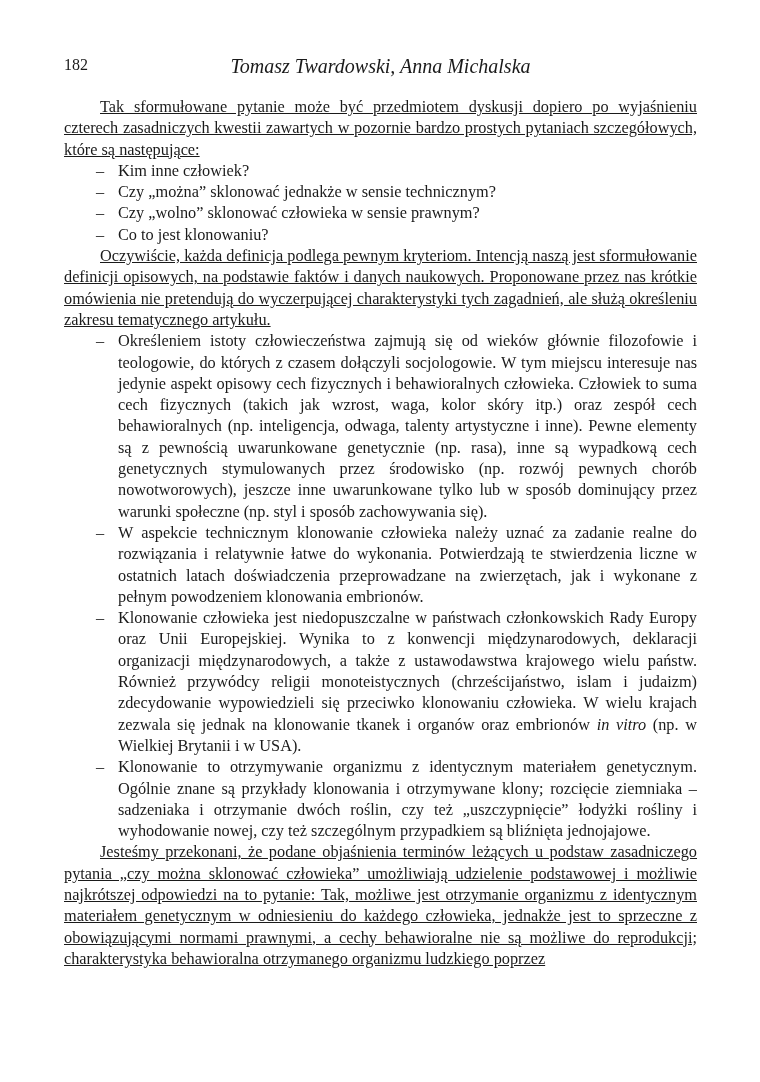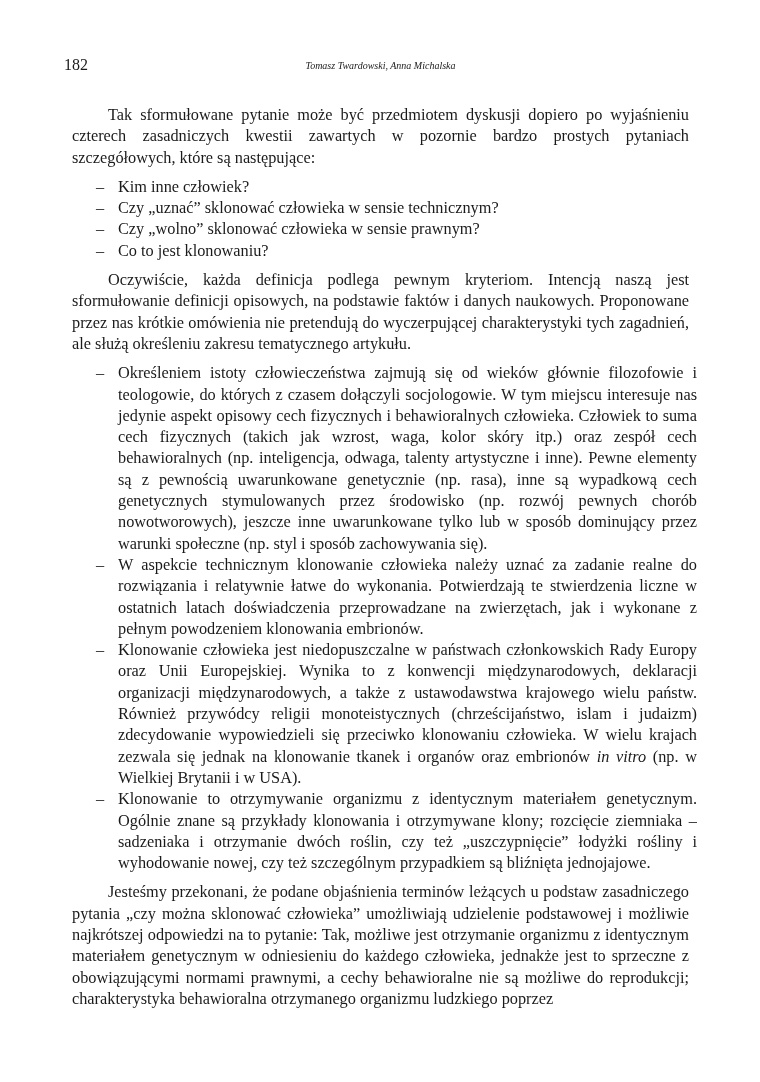--- a/index.html
+++ b/index.html
@@ -4,47 +4,47 @@
 <style>
   html, body { margin: 0; padding: 0; background: #ffffff; }
   body { width: 760px; height: 1082px; position: relative; overflow: hidden; }
   .page {
     position: absolute; left: 0; top: 0; width: 760px; height: 854px;
     font-family: "Liberation Serif", "DejaVu Serif", serif;
     color: #1a1a1a;
   }
   .header { position: absolute; top: 55px; left: 64px; width: 633px; height: 22px; }
   .page-number { position: absolute; left: 0; top: 0; font-size: 16px; line-height: 20px; }
-  .running-head { position: absolute; left: 0; right: 0; top: 1px; text-align: center; font-size: 10px; font-style: italic; line-height: 20px; }
+  .running-head { position: absolute; left: 0; right: 0; top: 1px; text-align: center; font-size: 20px; font-style: italic; line-height: 20px; }
   .body-text {
     position: absolute; top: 96px; left: 64px; width: 633px;
     font-size: 16.3px; line-height: 21.3px; text-align: justify;
   }
-  .body-text p { margin: 8px; }
+  .body-text p { margin: 0; text-decoration: underline; }
   .para { text-indent: 36px; }
   ul.dash-list { list-style: none; margin: 0; padding: 0; }
   ul.dash-list li { position: relative; padding-left: 54px; }
   ul.dash-list li .dash { position: absolute; left: 32px; top: 0; }
   .em { font-style: italic; }
 </style>
 </head>
 <body>
 
 <div class="page">
   <div class="header">
     <span class="page-number">182</span>
     <span class="running-head">Tomasz Twardowski, Anna Michalska</span>
   </div>
 
   <div class="body-text">
     <p class="para">Tak sformułowane pytanie może być przedmiotem dyskusji dopiero po wyjaśnieniu czterech zasadniczych kwestii zawartych w pozornie bardzo prostych pytaniach szczegółowych, które są następujące:</p>
 
     <ul class="dash-list">
       <li><span class="dash">–</span><span>Kim inne człowiek?</span></li>
-      <li><span class="dash">–</span><span>Czy „uznać” sklonować człowieka w sensie technicznym?</span></li>
+      <li><span class="dash">–</span><span>Czy „można” sklonować jednakże w sensie technicznym?</span></li>
       <li><span class="dash">–</span><span>Czy „wolno” sklonować człowieka w sensie prawnym?</span></li>
       <li><span class="dash">–</span><span>Co to jest klonowaniu?</span></li>
     </ul>
 
     <p class="para">Oczywiście, każda definicja podlega pewnym kryteriom. Intencją naszą jest sformułowanie definicji opisowych, na podstawie faktów i danych naukowych. Proponowane przez nas krótkie omówienia nie pretendują do wyczerpującej charakterystyki tych zagadnień, ale służą określeniu zakresu tematycznego artykułu.</p>
 
     <ul class="dash-list">
       <li><span class="dash">–</span><span>Określeniem istoty człowieczeństwa zajmują się od wieków głównie filozofowie i teologowie, do których z czasem dołączyli socjologowie. W tym miejscu interesuje nas jedynie aspekt opisowy cech fizycznych i behawioralnych człowieka. Człowiek to suma cech fizycznych (takich jak wzrost, waga, kolor skóry itp.) oraz zespół cech behawioralnych (np. inteligencja, odwaga, talenty artystyczne i inne). Pewne elementy są z pewnością uwarunkowane genetycznie (np. rasa), inne są wypadkową cech genetycznych stymulowanych przez środowisko (np. rozwój pewnych chorób nowotworowych), jeszcze inne uwarunkowane tylko lub w sposób dominujący przez warunki społeczne (np. styl i sposób zachowywania się).</span></li>
       <li><span class="dash">–</span><span>W aspekcie technicznym klonowanie człowieka należy uznać za zadanie realne do rozwiązania i relatywnie łatwe do wykonania. Potwierdzają te stwierdzenia liczne w ostatnich latach doświadczenia przeprowadzane na zwierzętach, jak i wykonane z pełnym powodzeniem klonowania embrionów.</span></li>
       <li><span class="dash">–</span><span>Klonowanie człowieka jest niedopuszczalne w państwach członkowskich Rady Europy oraz Unii Europejskiej. Wynika to z konwencji międzynarodowych, deklaracji organizacji międzynarodowych, a także z ustawodawstwa krajowego wielu państw. Również przywódcy religii monoteistycznych (chrześcijaństwo, islam i judaizm) zdecydowanie wypowiedzieli się przeciwko klonowaniu człowieka. W wielu krajach zezwala się jednak na klonowanie tkanek i organów oraz embrionów </span><span class="em">in vitro</span><span> (np. w Wielkiej Brytanii i w USA).</span></li>

